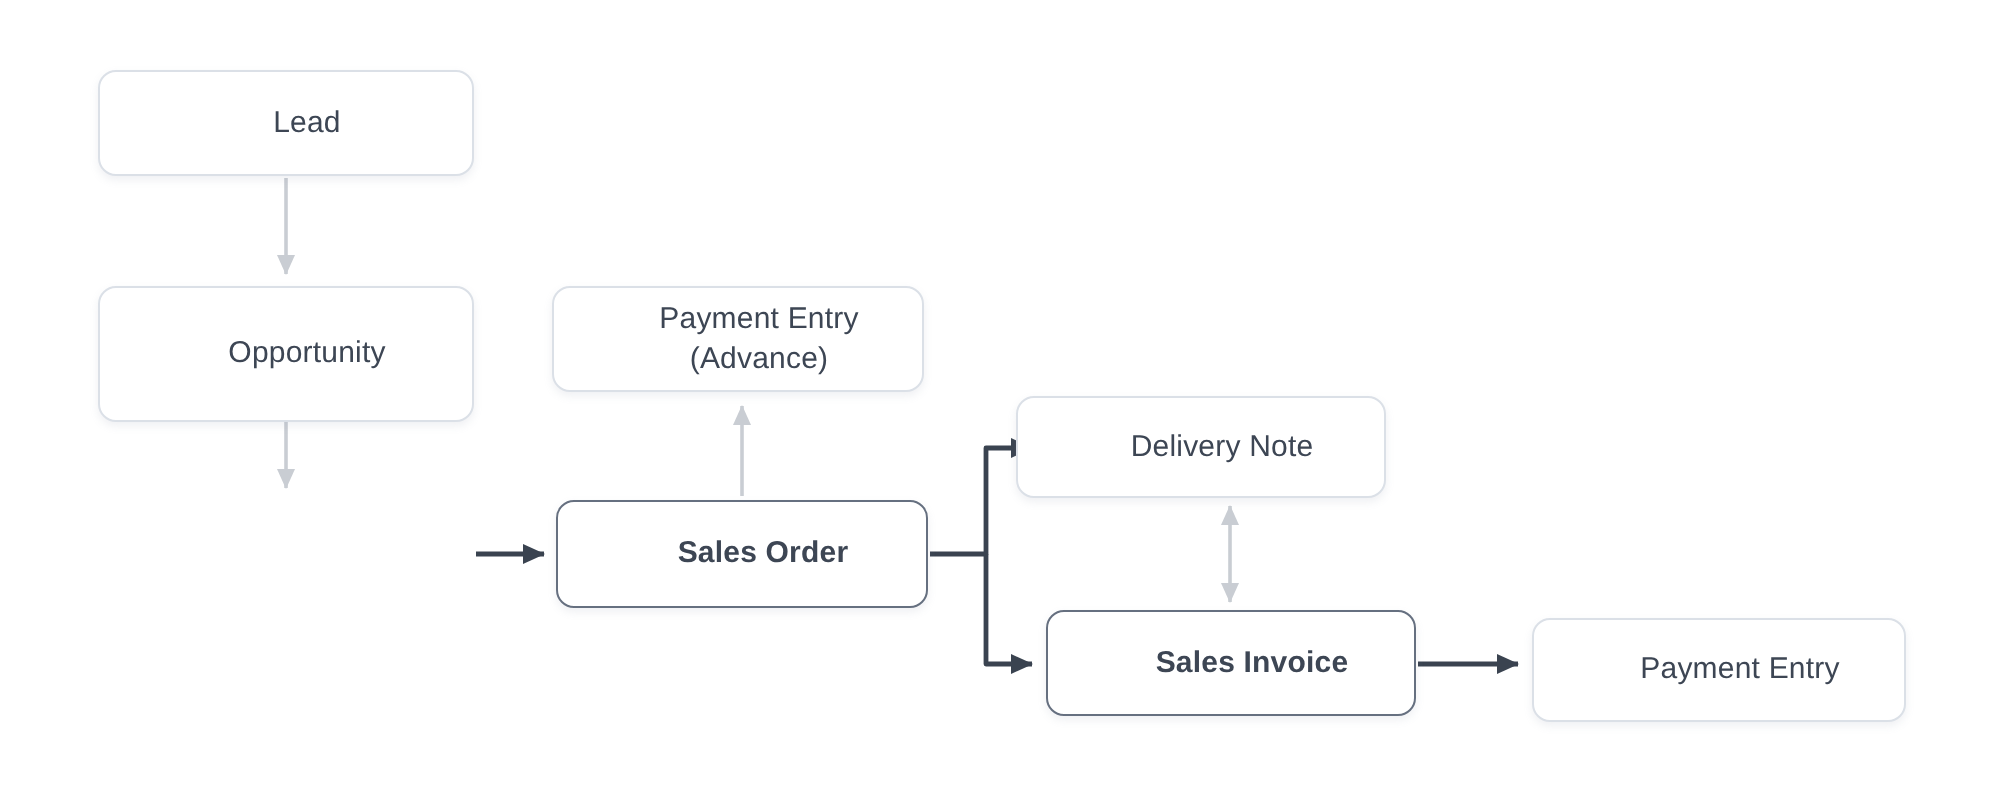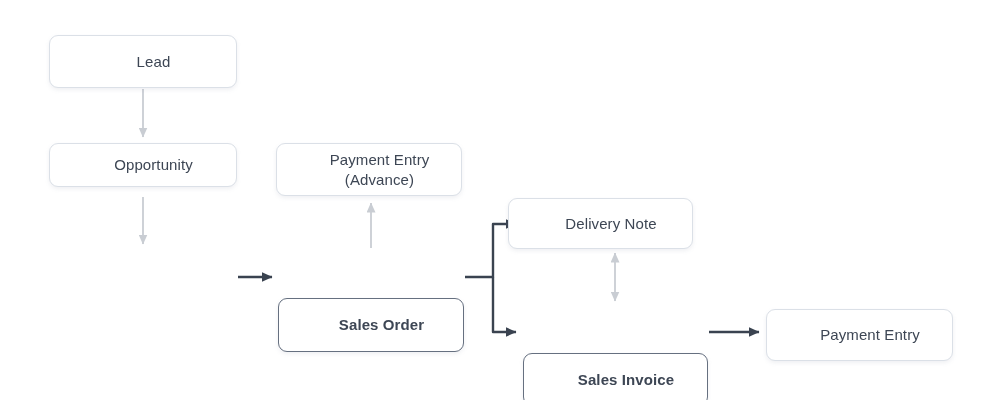--- a/index.html
+++ b/index.html
@@ -53,21 +53,20 @@
     text-align:center;
     white-space:pre-line;
     letter-spacing:0.1px;
   }
   .node.muted{
     background:var(--fill-muted);
     border:1.4px solid var(--border-muted);
   }
   .node.emphasis{
     border:1.6px solid var(--border-strong);
-    margin-top:48px;
   }
   .node.emphasis span{
     font-weight:700;
   }
 </style>
 </head>
 <body>
 
 <div class="canvas">
 
@@ -88,21 +87,21 @@
     <path class="edge-dark" d="M465 277 H493 V224 H516" marker-end="url(#arrowDark)"></path>
     <path class="edge-dark" d="M493 277 V332 H516" marker-end="url(#arrowDark)"></path>
     <path class="edge-light" d="M615 253 V301" marker-start="url(#arrowLight)" marker-end="url(#arrowLight)"></path>
     <path class="edge-dark" d="M709 332 H759" marker-end="url(#arrowDark)"></path>
   </svg>
 
   <div class="node" style="left:49px;top:35px;width:188px;height:53px">
     <span>Lead</span>
   </div>
 
-  <div class="node" style="left:49px;top:143px;width:188px;height:44px">
+  <div class="node" style="left:49px;top:143px;width:188px;height:68px">
     <span>Opportunity</span>
   </div>
 
   <div class="node" style="left:276px;top:143px;width:186px;height:53px">
     <span>Payment Entry
 (Advance)</span>
   </div>
 
 
   <div class="node emphasis" style="left:278px;top:250px;width:186px;height:54px">

